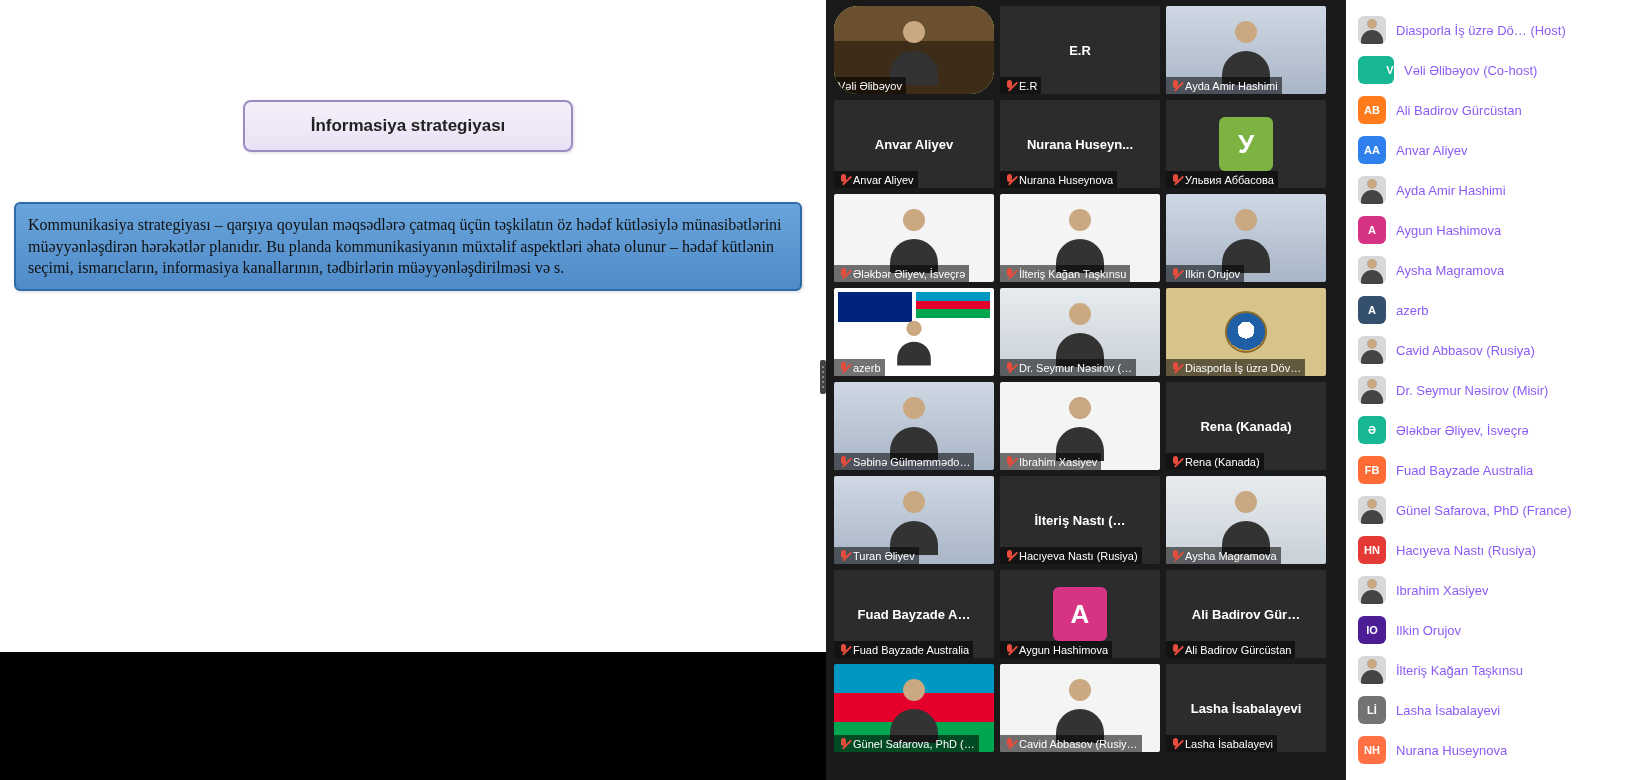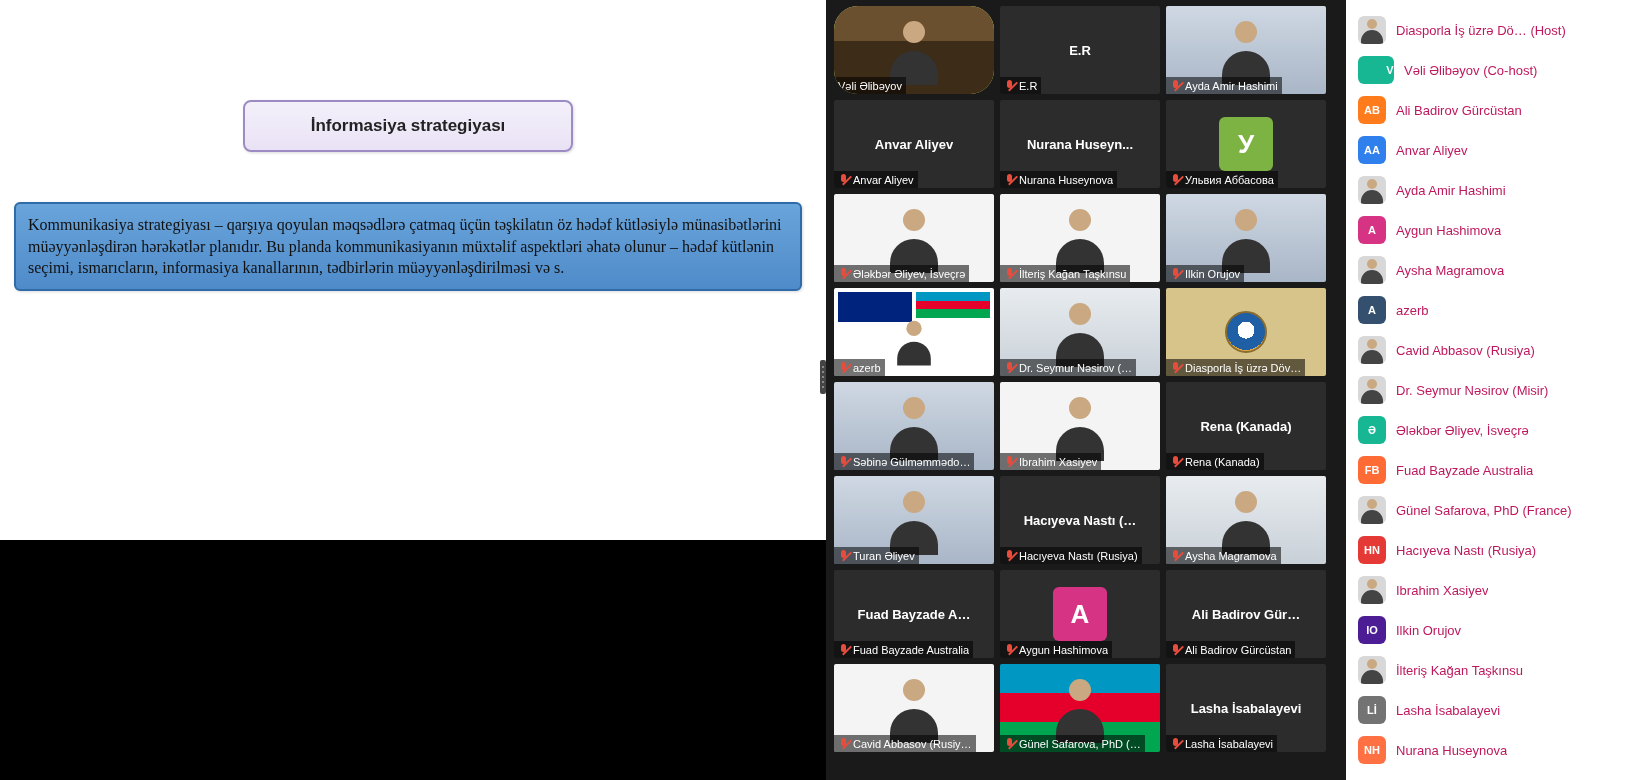--- a/index.html
+++ b/index.html
@@ -16,21 +16,21 @@
     height: 780px;
     background: #000;
     display: flex;
     align-items: flex-start;
     justify-content: center;
     padding-top: 0;
     position: relative;
   }
   .slide {
     width: 826px;
-    height: 540px;
+    height: 652px;
     background: #fff;
     padding: 100px 20px 10px 10px;
     position: relative;
   }
   .slide-title-box {
     width: 330px;
     margin: 0 auto 50px auto;
     background: linear-gradient(#f4f0fa, #e9e2f5);
     border: 2px solid #9d8bc4;
     border-radius: 8px;
@@ -242,21 +242,21 @@
     position:absolute;
     bottom:0; left:50%;
     width:22px; height:14px;
     background:#444;
     border-radius:12px 12px 0 0;
     transform:translateX(-50%);
   }
   .p-avatar.photo { background:#d8d8d8; }
   .p-name {
     font-size: 13px;
-    color: #be185d;
+    color: #8b5cf6;
     white-space: nowrap;
     overflow: hidden;
     text-overflow: ellipsis;
   }
   .flag-stripe {
     width:100%;
     height:26px;
     display:flex;
     flex-direction:column;
   }
@@ -426,21 +426,21 @@
       <div class="tile">
         <div class="photo-bg bg-room">
           <div class="person-silhouette"></div>
         </div>
         <div class="label-bar">
           <span class="mic-muted"></span>
           <span class="txt">Turan Əliyev</span>
         </div>
       </div>
       <div class="tile">
-        <div class="name-big">Hacıyeva  Nastı  (…</div>
+        <div class="name-big">İlteriş  Nastı  (…</div>
         <div class="label-bar">
           <span class="mic-muted"></span>
           <span class="txt">Hacıyeva Nastı (Rusiya)</span>
         </div>
       </div>
       <div class="tile">
         <div class="photo-bg bg-office">
           <div class="person-silhouette"></div>
         </div>
         <div class="label-bar">
@@ -463,35 +463,35 @@
         </div>
       </div>
       <div class="tile">
         <div class="name-big">Ali Badirov   Gür…</div>
         <div class="label-bar">
           <span class="mic-muted"></span>
           <span class="txt">Ali Badirov  Gürcüstan</span>
         </div>
       </div>
       <div class="tile">
+        <div class="photo-bg bg-flag">
+          <div class="person-silhouette"></div>
+        </div>
+        <div class="label-bar">
+          <span class="mic-muted"></span>
+          <span class="txt">Günel Safarova, PhD (…</span>
+        </div>
+      </div>
+      <div class="tile">
         <div class="photo-bg bg-white">
           <div class="person-silhouette"></div>
         </div>
         <div class="label-bar">
           <span class="mic-muted"></span>
           <span class="txt">Cavid Abbasov (Rusiy…</span>
-        </div>
-      </div>
-      <div class="tile">
-        <div class="photo-bg bg-flag">
-          <div class="person-silhouette"></div>
-        </div>
-        <div class="label-bar">
-          <span class="mic-muted"></span>
-          <span class="txt">Günel Safarova, PhD (…</span>
         </div>
       </div>
       <div class="tile">
         <div class="name-big">Lasha İsabalayevi</div>
         <div class="label-bar">
           <span class="mic-muted"></span>
           <span class="txt">Lasha İsabalayevi</span>
         </div>
       </div>
     </div>

